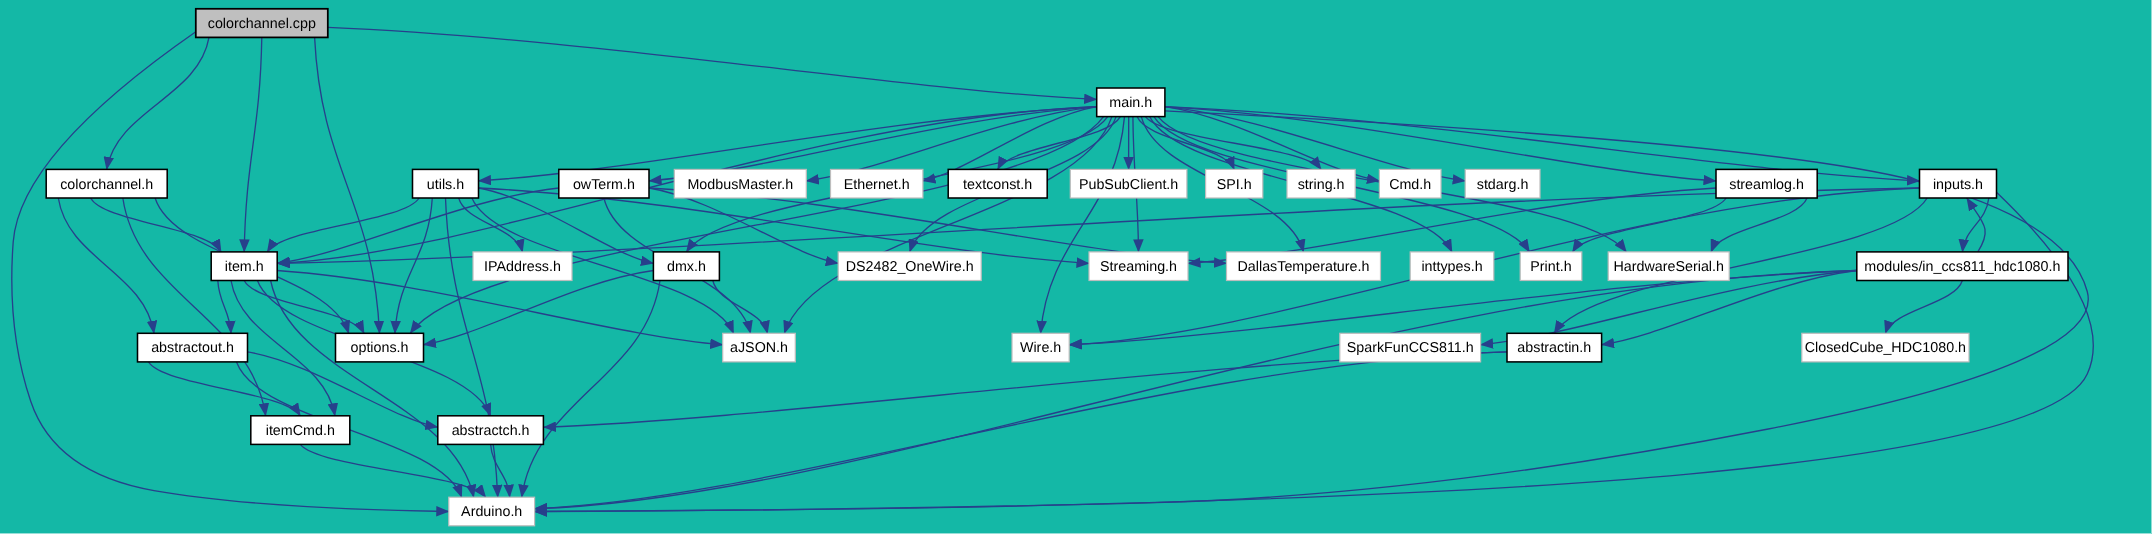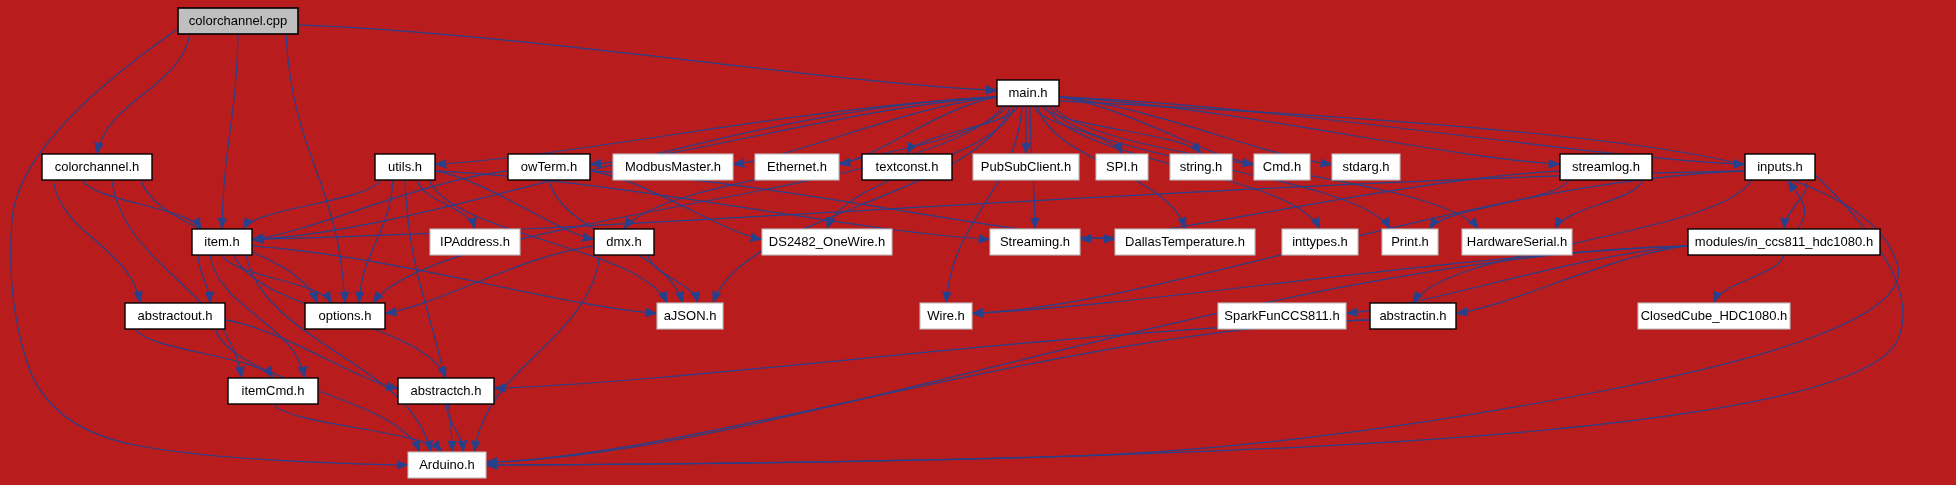--- a/index.html
+++ b/index.html
@@ -1,17 +1,17 @@
 <!DOCTYPE html>
 <html><head>
 <meta charset="utf-8">
 <style>
   html,body{margin:0;padding:0;background:#ffffff;}
   body{font-family:"Liberation Sans", sans-serif;}
-  #graph-wrap{width:1956px;height:485px;position:relative;background:#b91c1c;}
+  #graph-wrap{width:1956px;height:485px;position:relative;background:#14b8a6;}
   svg{display:block;}
   .node-rect{fill:#ffffff;}
   .node-rect.root{fill:#bfbfbf;stroke:#000000;stroke-width:1.6;}
   .node-rect.internal{stroke:#000000;stroke-width:1.4;}
   .node-rect.external{stroke:#bdbdbd;stroke-width:1.1;}
   .node-label{font-size:13px;fill:#000000;text-anchor:middle;dominant-baseline:middle;}
   .edge{fill:none;stroke-width:1.2;}
 </style>
 </head>
 <body>

